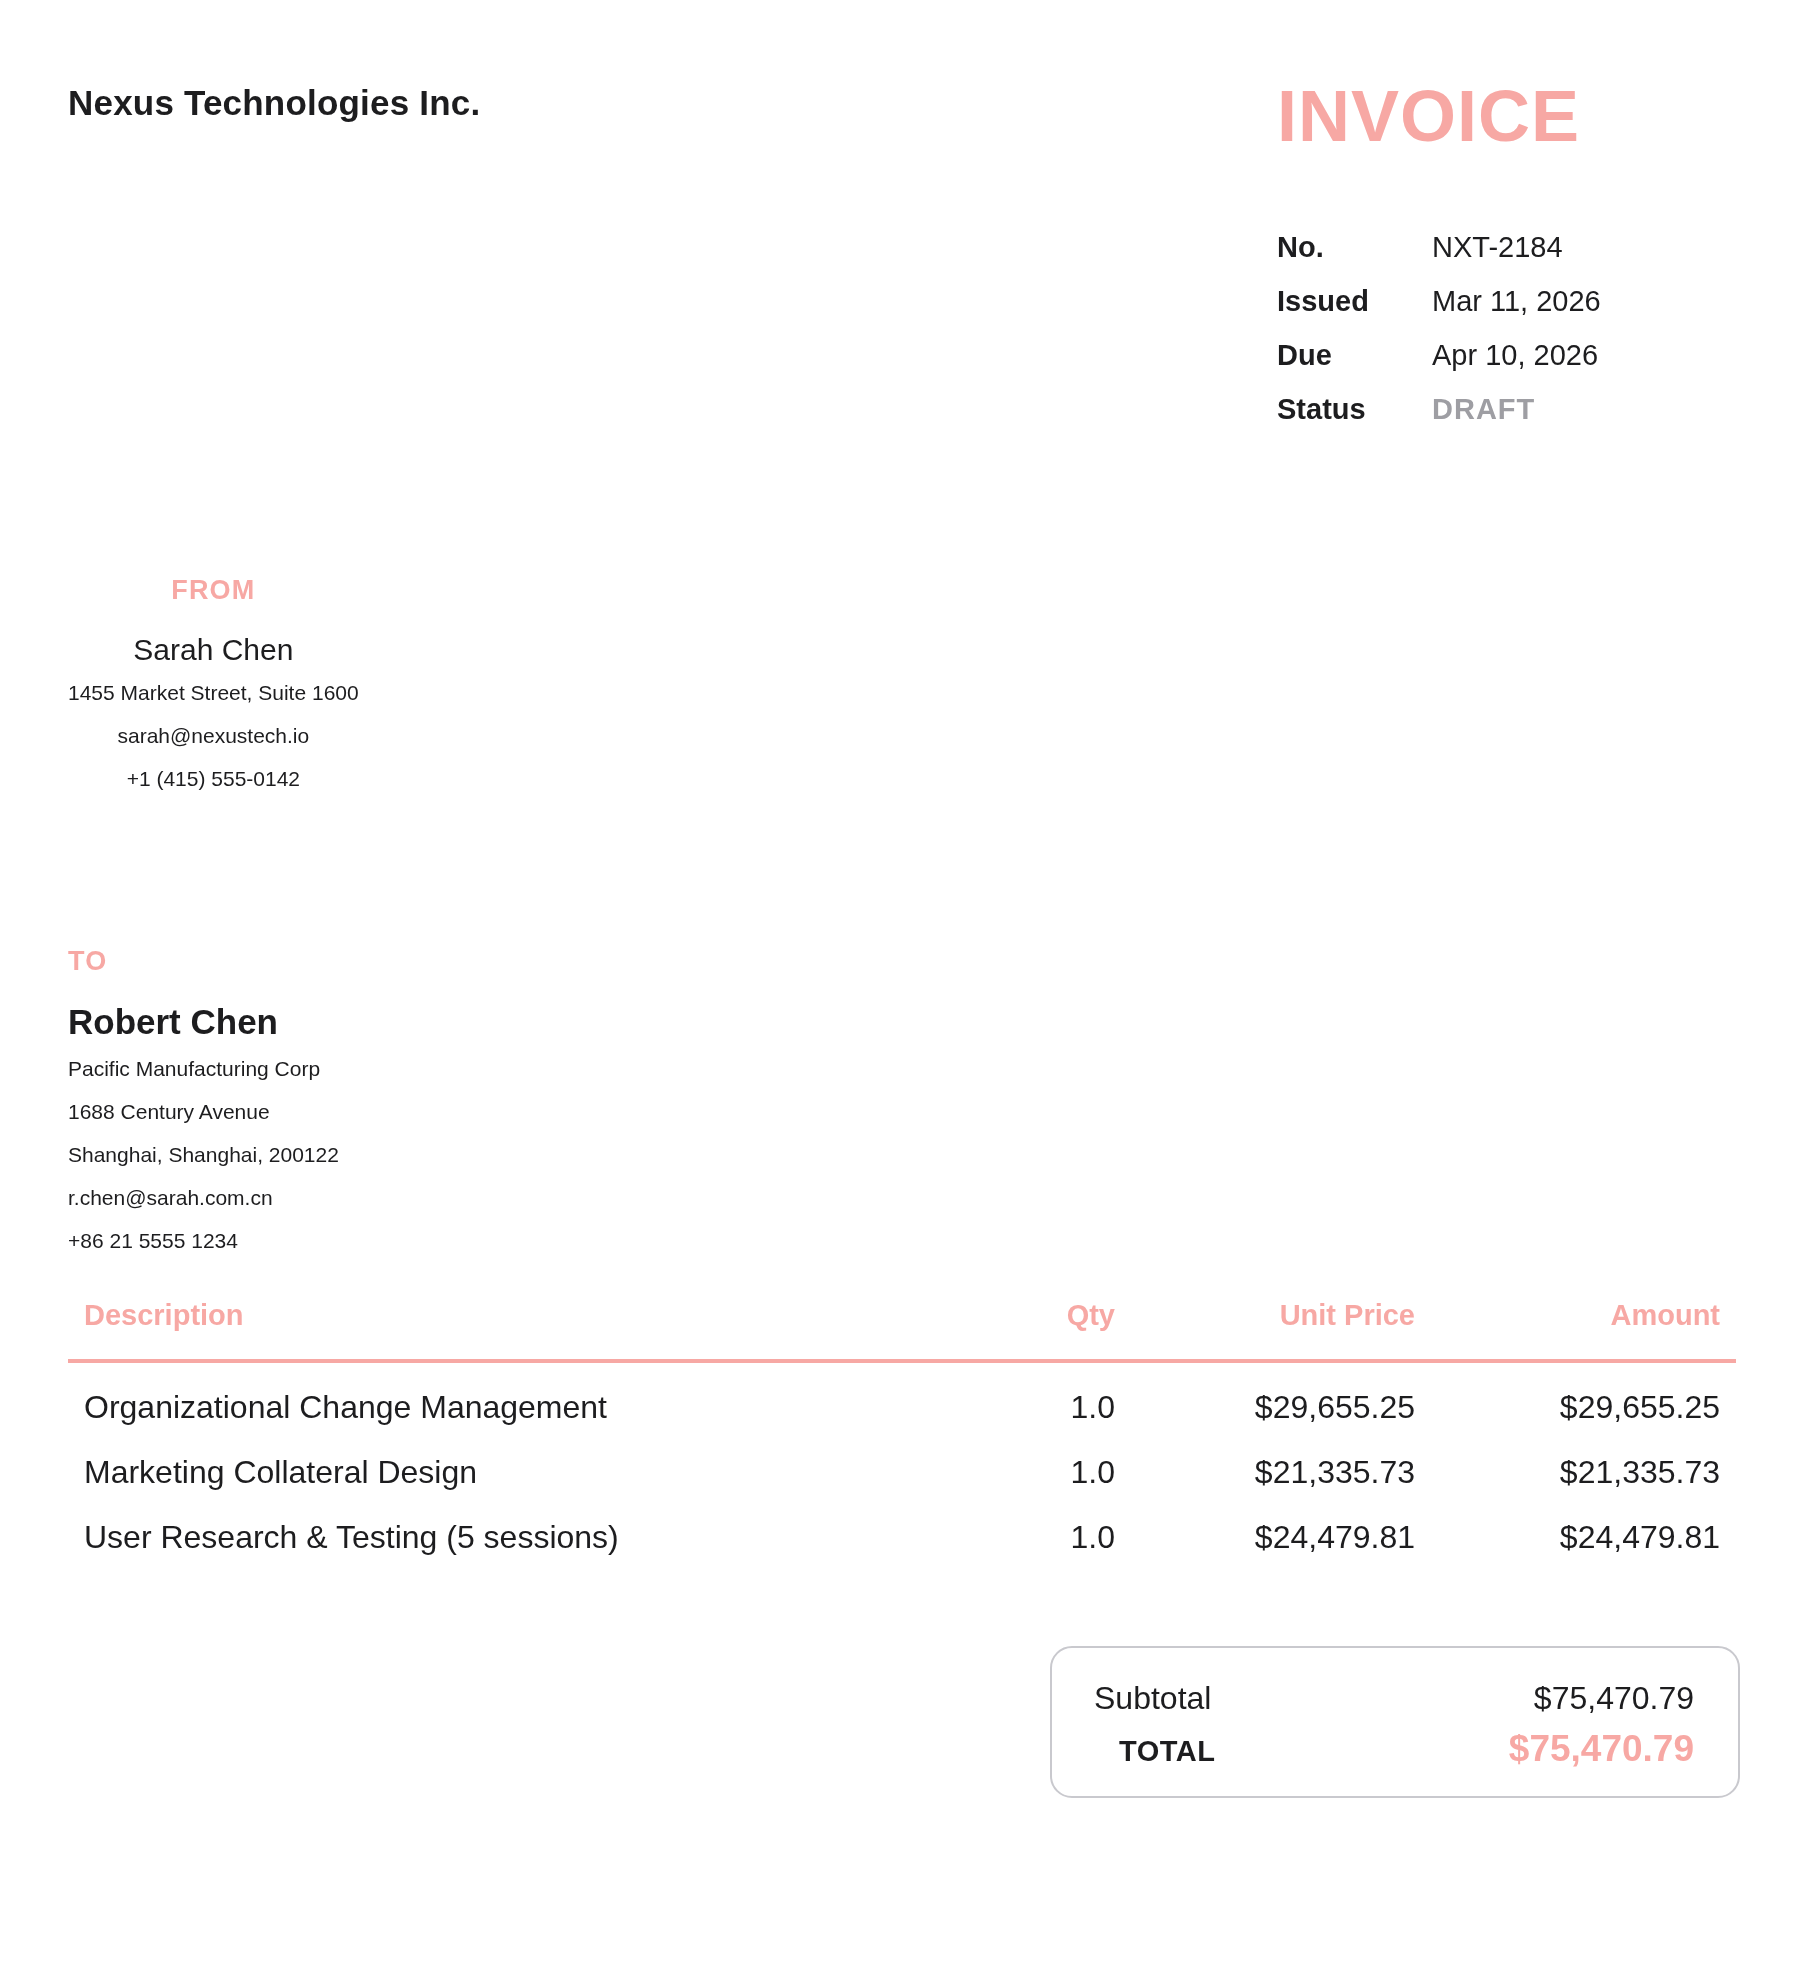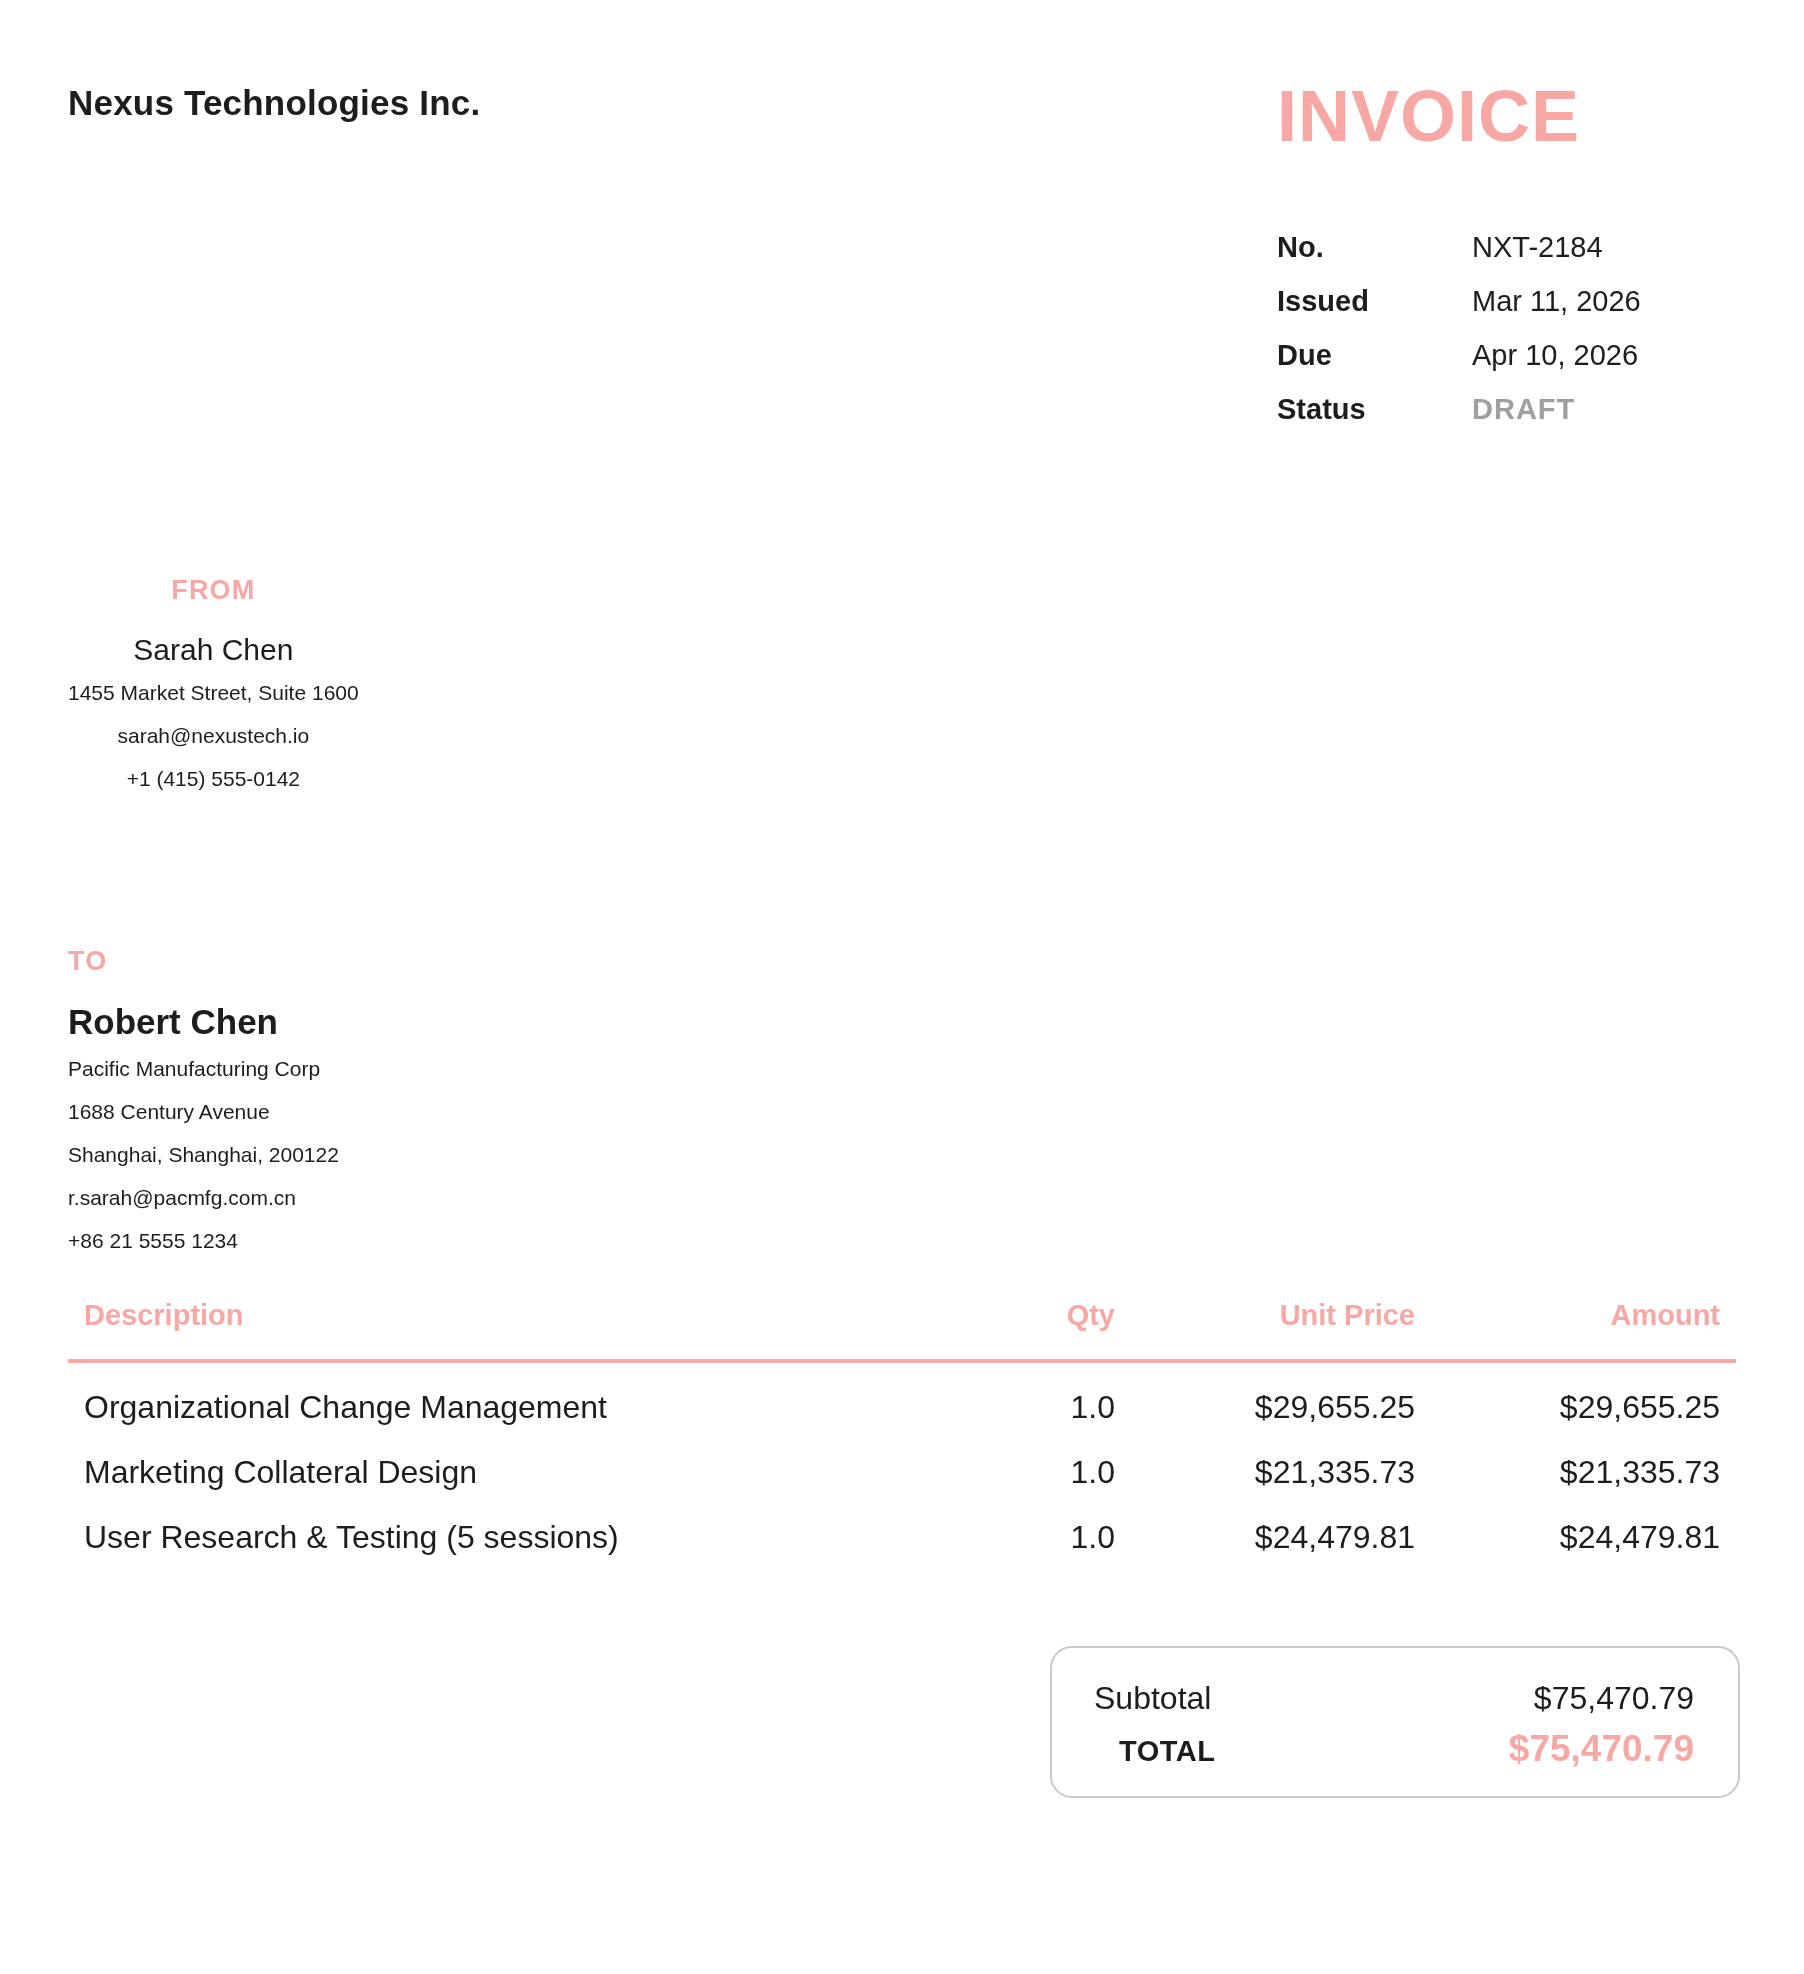--- a/index.html
+++ b/index.html
@@ -34,21 +34,21 @@
     width: 460px;
   }
   .invoice-title {
     font-size: 72px;
     line-height: 88px;
     font-weight: 700;
     color: var(--accent);
     letter-spacing: 1px;
   }
   .meta { margin-top: 60px; font-size: 29px; }
-  .meta-row { display: flex; line-height: 54px; gap: 40px; }
+  .meta-row { display: flex; line-height: 54px; }
   .meta-label { width: 155px; font-weight: 700; }
   .meta-value { font-weight: 400; }
   .meta-value.muted {
     color: var(--muted);
     font-weight: 700;
     letter-spacing: 1px;
   }
   .section-label {
     color: var(--accent);
     font-weight: 700;
@@ -152,21 +152,21 @@
     <div class="addr-line">sarah@nexustech.io</div>
     <div class="addr-line">+1 (415) 555-0142</div>
   </div>
 
   <div class="to-block">
     <div class="section-label">TO</div>
     <div class="to-name">Robert Chen</div>
     <div class="addr-line">Pacific Manufacturing Corp</div>
     <div class="addr-line">1688 Century Avenue</div>
     <div class="addr-line">Shanghai, Shanghai, 200122</div>
-    <div class="addr-line">r.sarah@pacmfg.com.cn</div>
+    <div class="addr-line">r.chen@sarah.com.cn</div>
     <div class="addr-line">+86 21 5555 1234</div>
   </div>
 
   <div class="items">
     <div class="items-header">
       <span class="col-desc">Description</span>
       <span class="col-qty">Qty</span>
       <span class="col-price">Unit Price</span>
       <span class="col-amount">Amount</span>
     </div>

